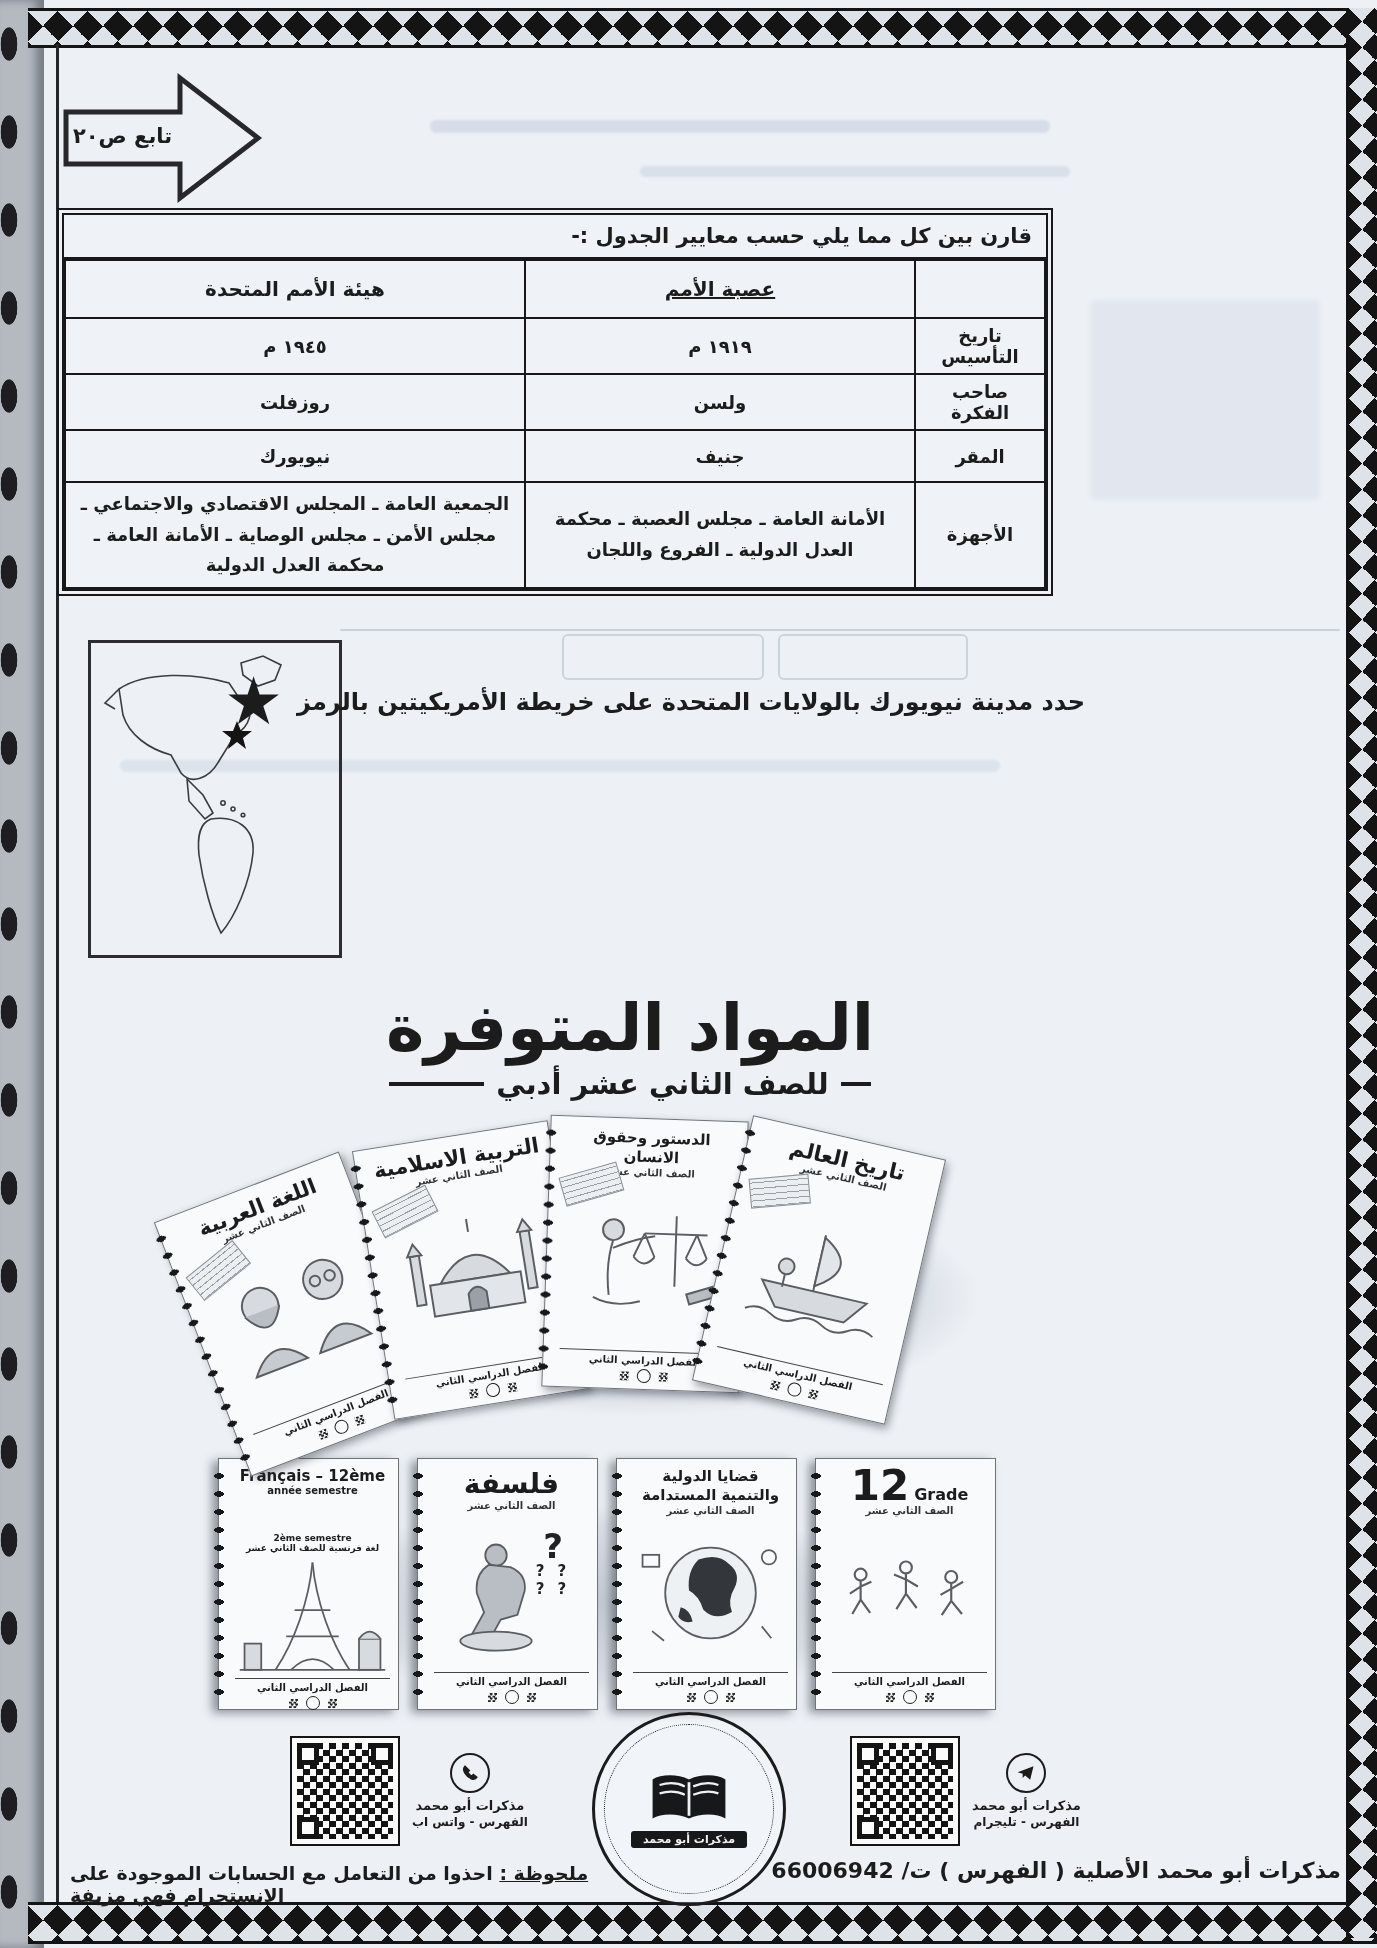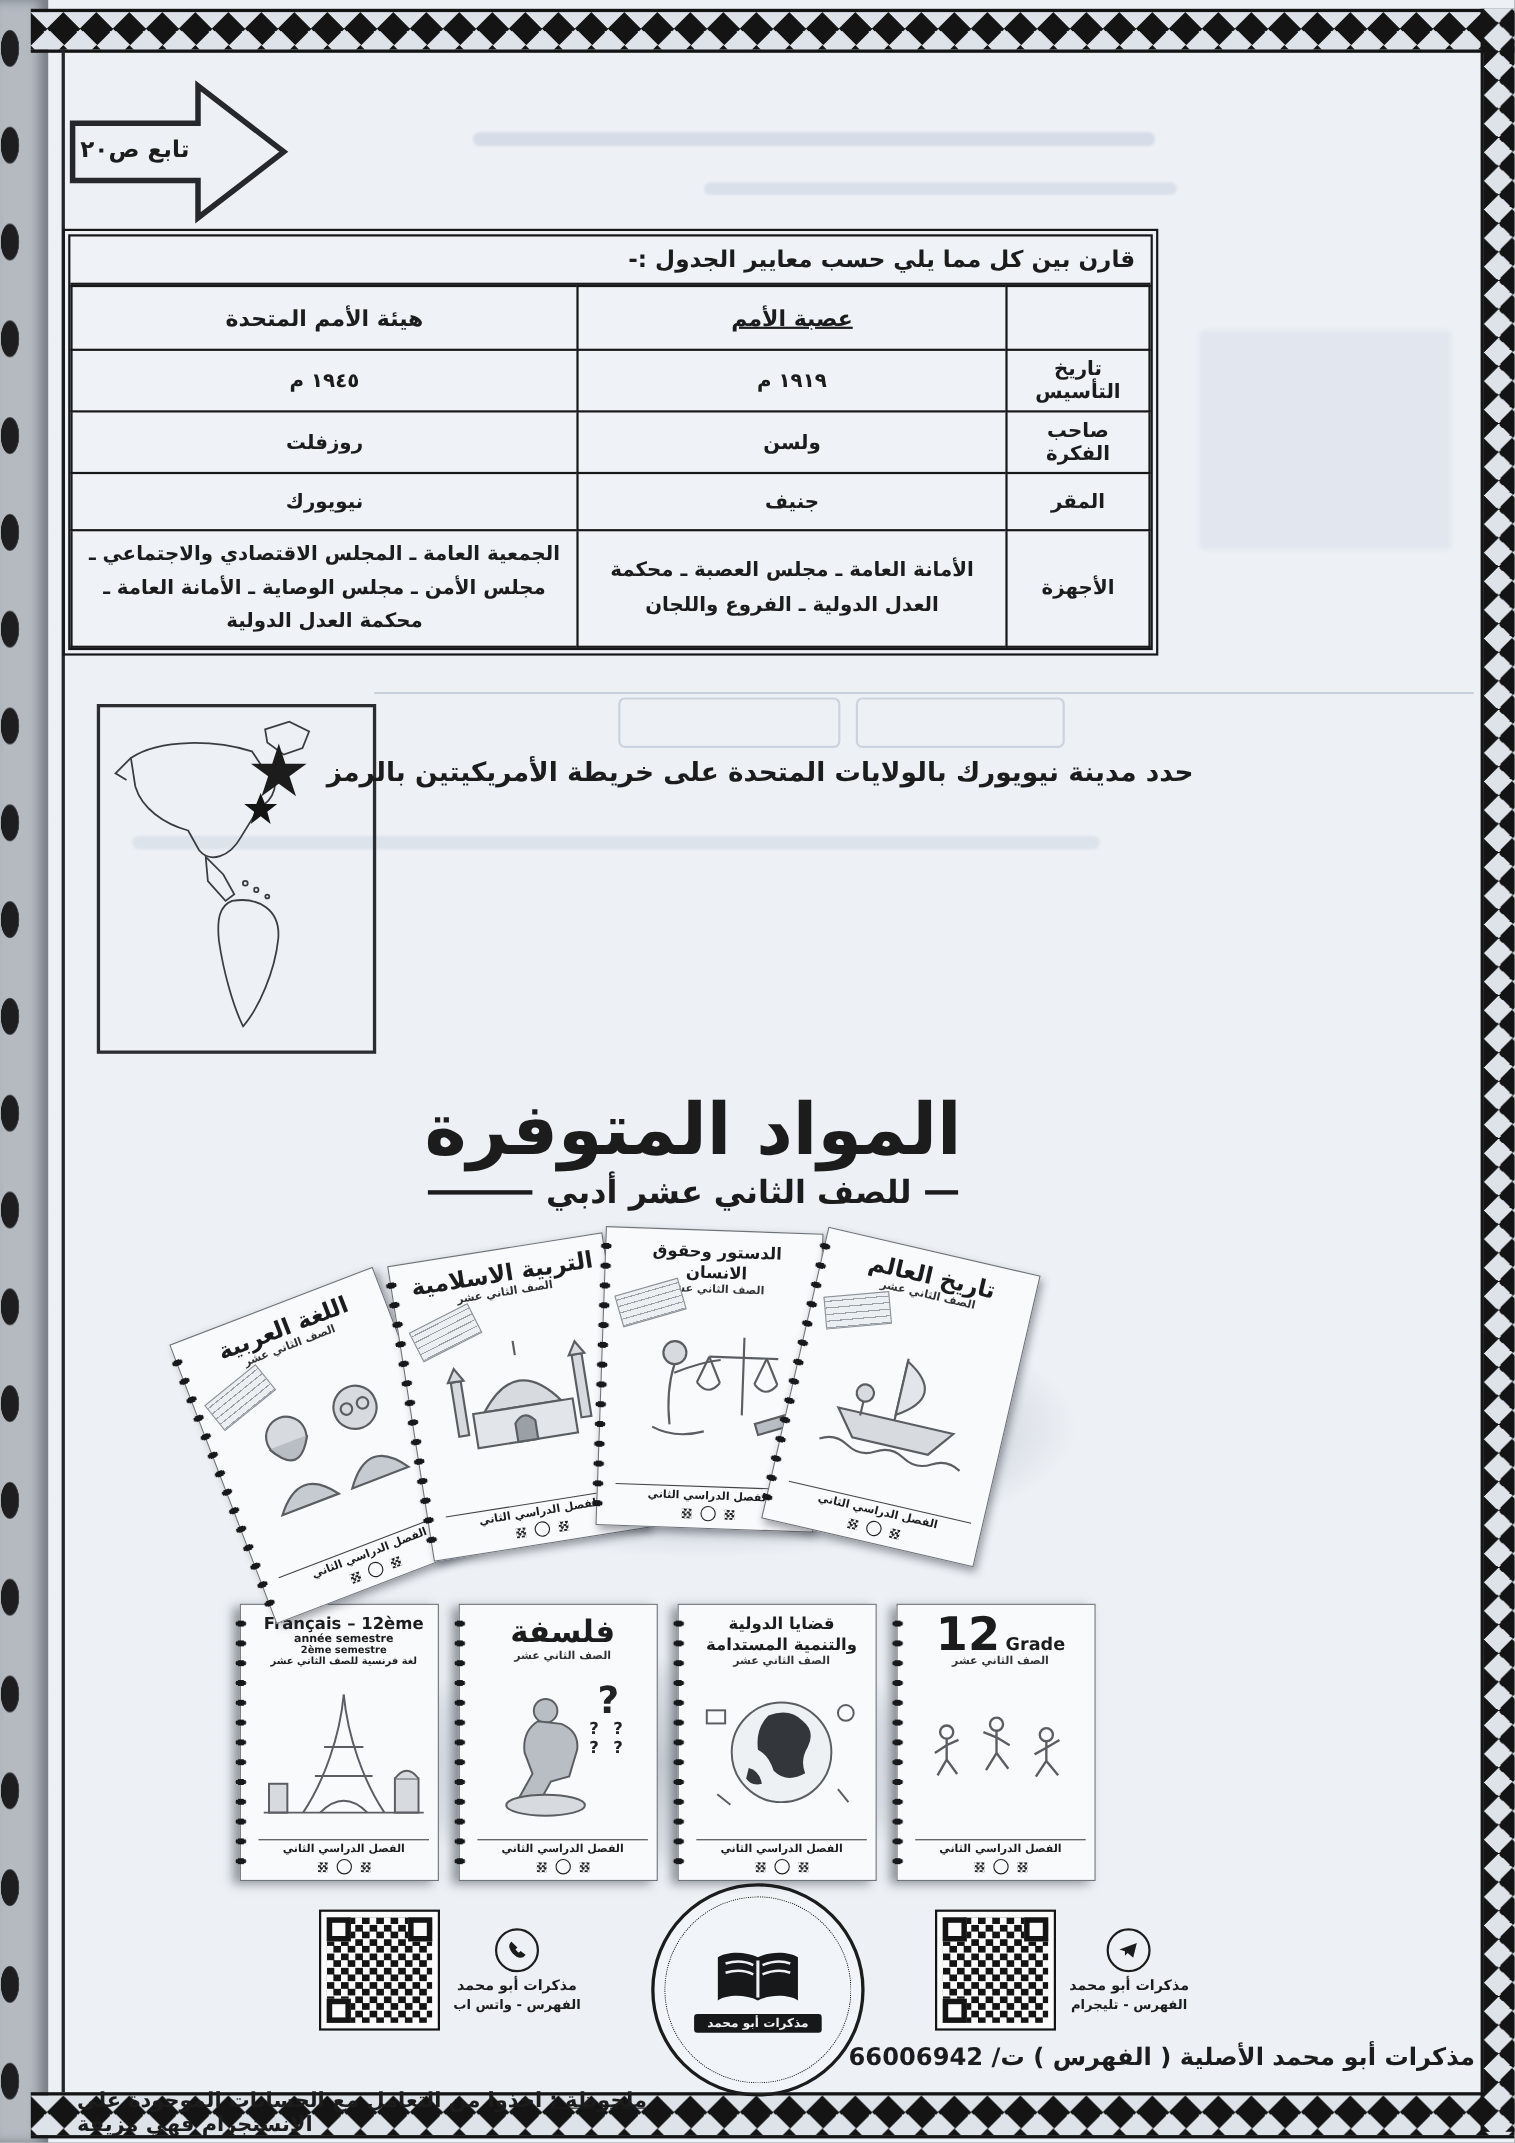--- a/index.html
+++ b/index.html
@@ -94,21 +94,21 @@
   .row2{left:218px;top:1458px;display:flex;gap:18px;}
   .book2{position:relative;width:181px;height:252px;background:#f8fafc;border:1px solid #6f747a;
         box-shadow:-6px 3px 9px rgba(50,55,65,.5);direction:rtl;text-align:center;
         display:flex;flex-direction:column;padding:8px 8px 5px 16px;box-sizing:border-box;}
   .book2::before{content:"";position:absolute;left:-8px;top:8px;bottom:8px;width:16px;
         background-image:radial-gradient(ellipse 7px 4px at 8px 9px,#17181a 68%,rgba(0,0,0,0) 72%);
         background-size:16px 18px;background-repeat:repeat-y;}
   .fr{direction:ltr;}
   .fr .l1{font-size:15px;font-weight:900;}
   .fr .l2{font-size:10px;font-weight:bold;}
-  .fr .l3{font-size:9px;font-weight:bold;}
+  .fr .l3{font-size:9px;font-weight:bold;margin-top:37px;}
   .fr .l4{font-size:9px;font-weight:bold;direction:rtl;}
   .phil-title{font-size:28px;font-weight:900;}
   .qmarks{position:absolute;right:8px;top:20px;width:56px;text-align:center;font-weight:900;color:#222;}
   .qbig{font-size:34px;display:block;line-height:.9;}
   .qsml{font-size:15px;letter-spacing:4px;display:block;}
   .g12{direction:ltr;display:flex;align-items:baseline;justify-content:center;gap:5px;}
   .g12 .n{font-size:42px;font-weight:900;line-height:.9;}
   .g12 .w{font-size:16px;font-weight:900;}
 
   
@@ -125,21 +125,21 @@
   .c-ic svg{width:20px;height:20px;}
   .c-name{font-size:13px;font-weight:bold;}
   .c-chan{font-size:12px;font-weight:bold;}
   .stamp-logo{left:592px;top:1712px;width:188px;height:188px;border:3.5px solid #1c1c1c;border-radius:50%;
       display:flex;flex-direction:column;align-items:center;justify-content:center;gap:4px;background:rgba(255,255,255,.25);}
   .stamp-logo::before{content:"";position:absolute;inset:9px;border:1.5px dotted #1c1c1c;border-radius:50%;}
   .stamp-name{background:#17181a;color:#f2f2f2;font-size:11px;font-weight:bold;padding:2px 12px;border-radius:3px;direction:rtl;}
 
   
   .foot-pub{right:36px;top:1858px;direction:rtl;font-size:22px;font-weight:bold;}
-  .foot-note{left:70px;top:1862px;width:560px;direction:rtl;text-align:left;font-size:19px;font-weight:bold;margin-top:36px;}
+  .foot-note{left:70px;top:1862px;width:560px;direction:rtl;text-align:left;font-size:19px;font-weight:bold;}
   .foot-note .lbl{text-decoration:underline;}
   svg{display:block;}
 </style>
 </head>
 <body>
 
 <div class="page">
 
   <div class="abs binding"></div>
   <div class="abs band band-top"></div>

